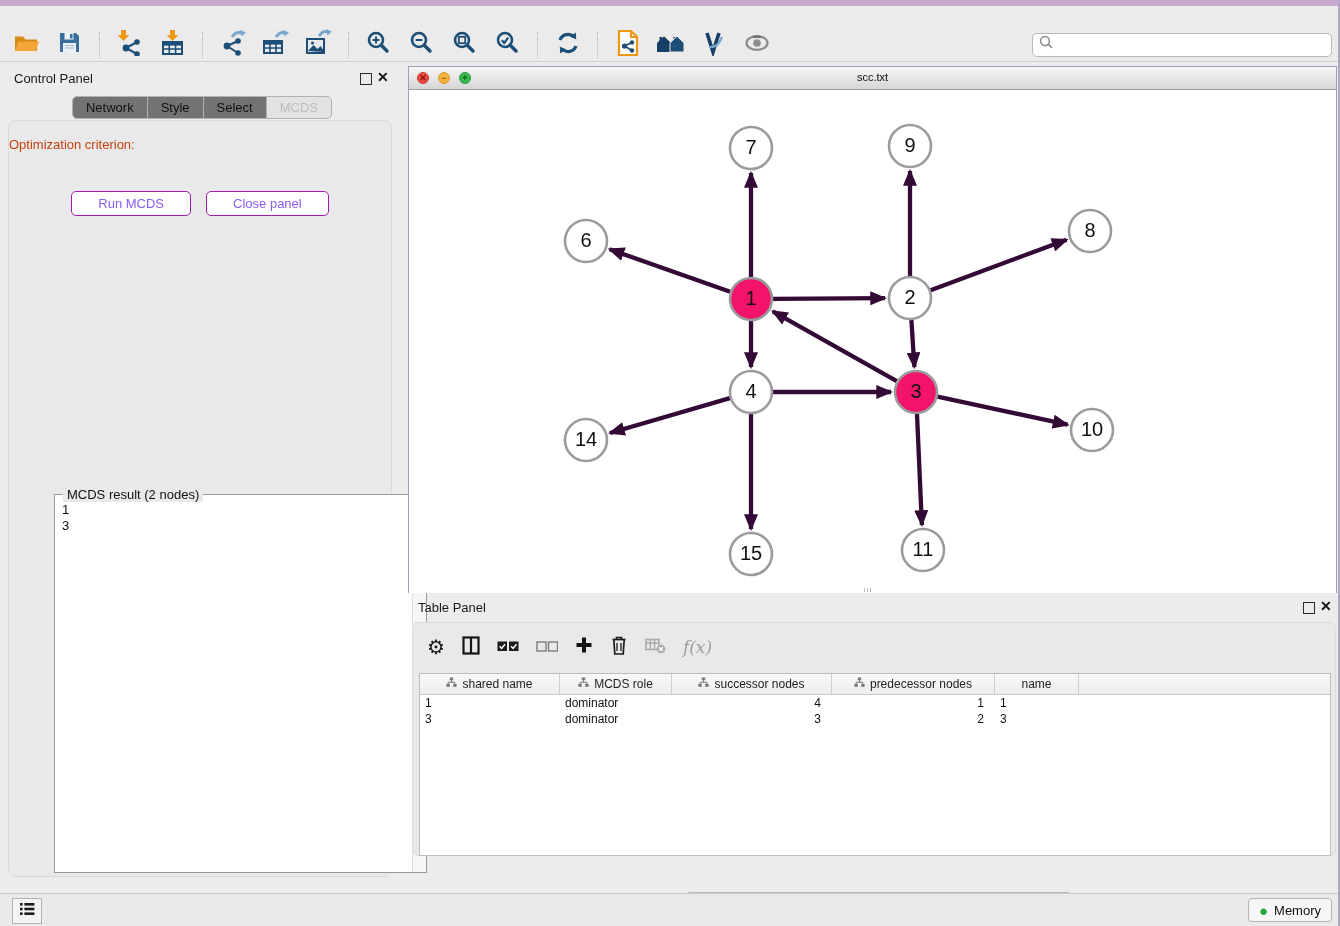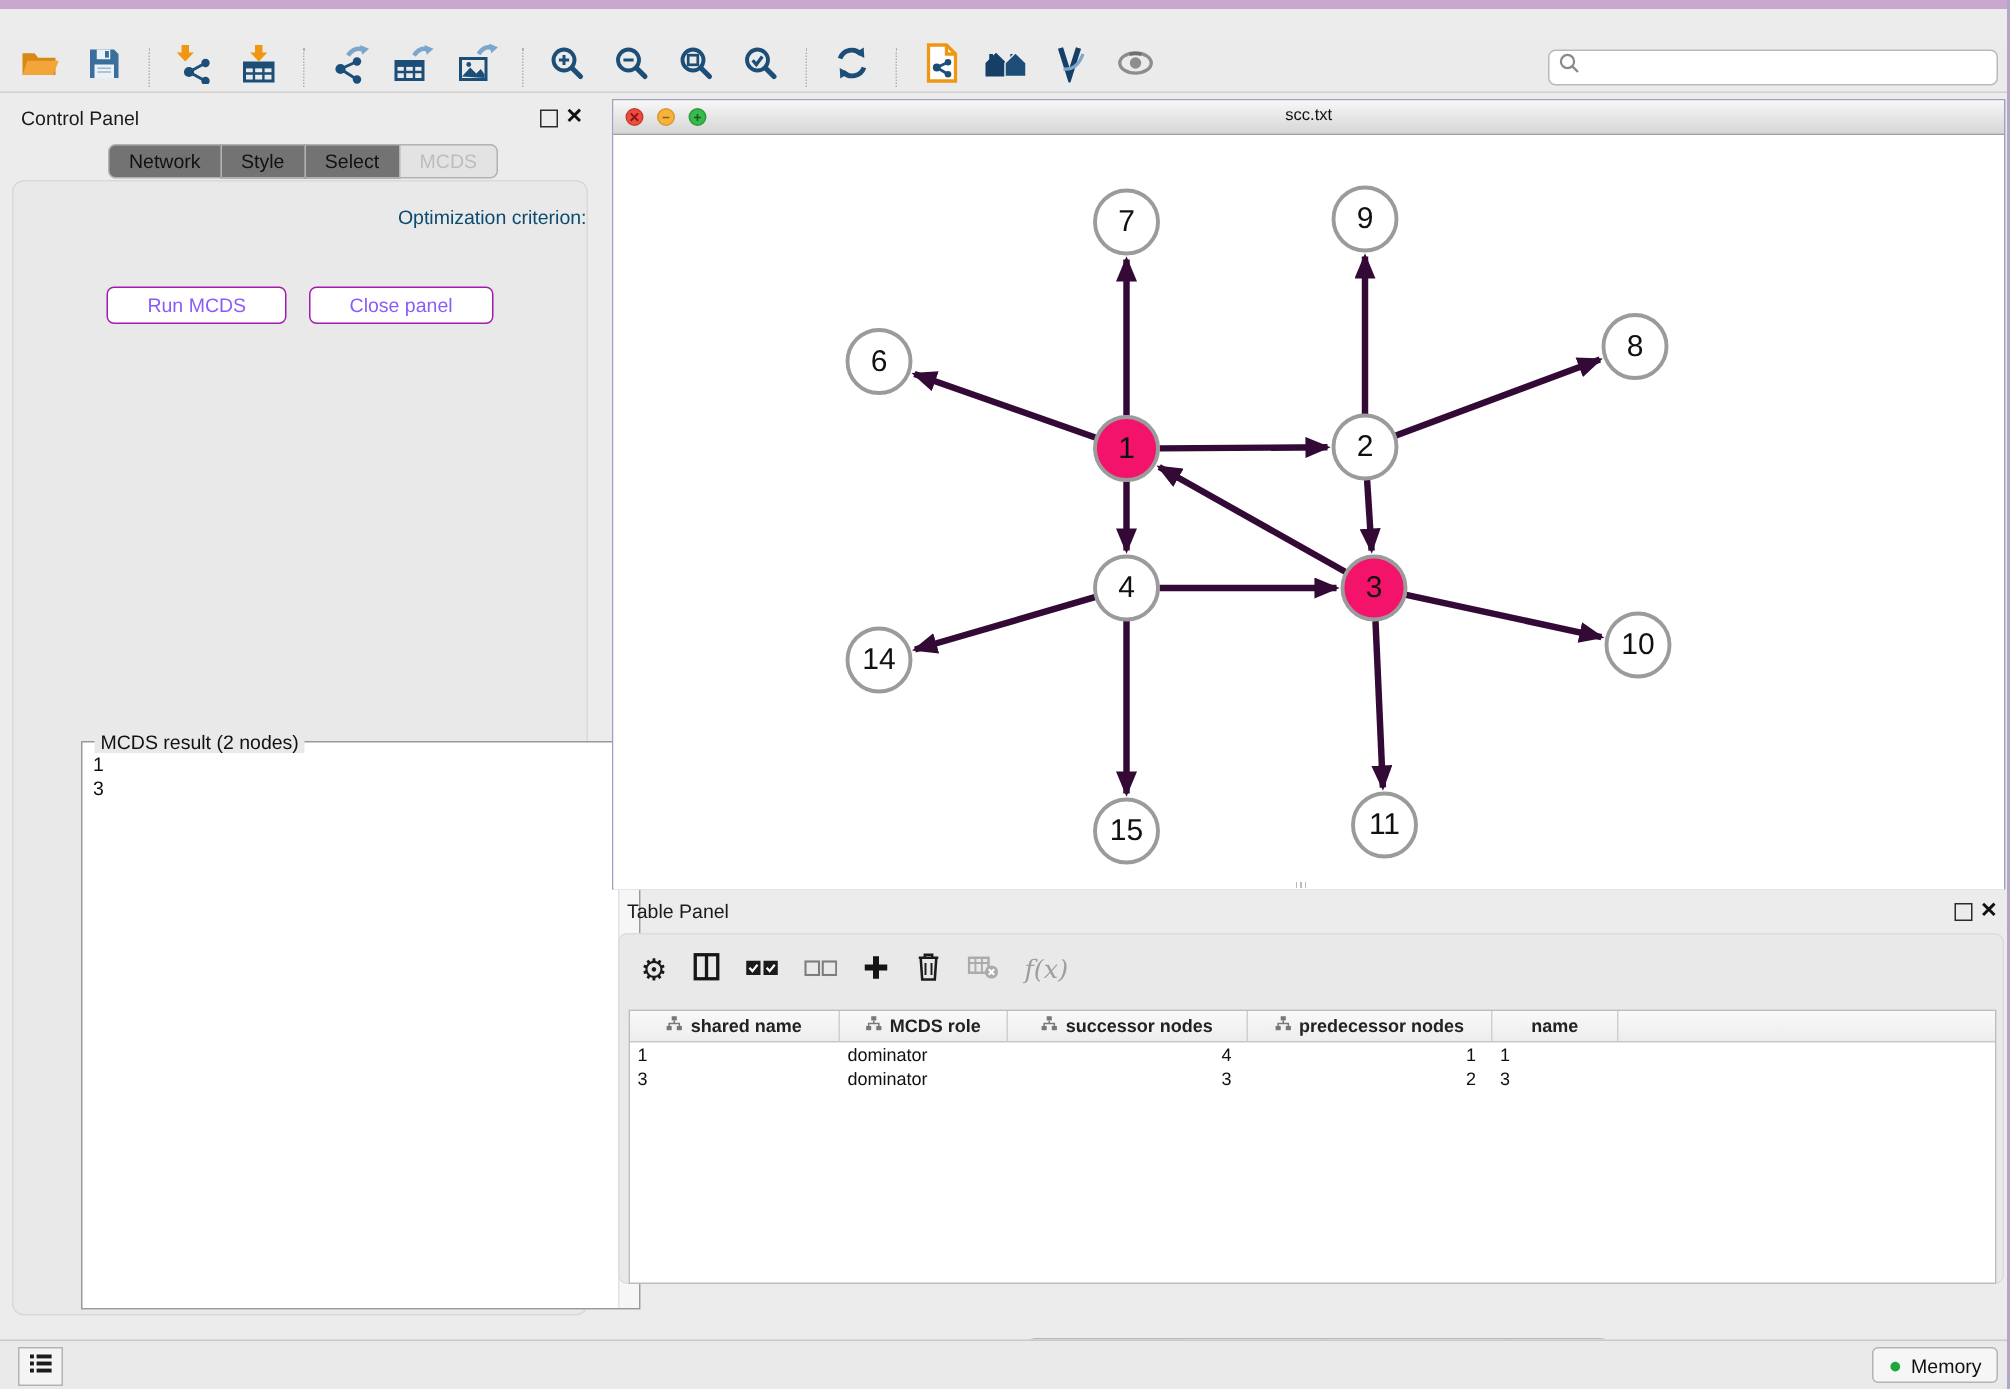--- a/index.html
+++ b/index.html
@@ -27,21 +27,21 @@
   .panel-float{position:absolute;width:10px;height:10px;border:1.5px solid #2b2b2b;top:11px;}
   .panel-close{position:absolute;top:7px;font-size:14px;font-weight:bold;color:#111;line-height:16px;}
   #cp-tabs{position:absolute;left:0;top:34px;width:405px;display:flex;justify-content:center;}
   .cp-tab{height:21px;padding:0 13px;font-size:13px;display:flex;align-items:center;background:#737373;
           border:1px solid #b2b2b2;margin-left:-1px;color:#111;}
   .cp-tab:first-child{border-radius:5px 0 0 5px;}
   .cp-tab:last-child{border-radius:0 5px 5px 0;}
   .cp-tab.sel{background:#e3e3e3;color:#bdbdbd;}
   #cp-content{position:absolute;left:8px;top:58px;width:384px;height:757px;background:#e9e9e9;
               border:1px solid #d9d9d9;border-radius:8px;box-sizing:border-box;}
-  #opt-label{position:absolute;left:0;top:16px;width:100%;text-align:right;font-size:13px;color:#0c4a6e;}
+  #opt-label{position:absolute;left:0;top:16px;width:100%;text-align:left;font-size:13px;color:#c2410c;}
   #opt-dropdown{position:absolute;left:37px;top:37px;width:308px;height:24px;background:#fff;
                 border:1px solid #ababab;border-radius:4px;box-sizing:border-box;
                 font-size:13px;line-height:22px;padding-left:10px;}
   #dd-arrows{position:absolute;right:6px;top:4px;}
   #cp-buttons{position:absolute;left:0;top:70px;width:100%;display:flex;justify-content:center;gap:15px;}
   .cbtn{height:23px;padding:0 26px;font-size:13px;background:#fff;border:1px solid #a21caf;
         border-radius:5px;display:flex;align-items:center;color:#8b5cf6;}
   #result-box{position:absolute;left:5px;top:373px;width:371px;height:377px;background:#fff;
               border:1px solid #9a9a9a;margin-left:40px;}
   #result-legend{position:absolute;left:8px;top:-8px;background:#e9e9e9;padding:0 4px;font-size:13px;color:#111;}
@@ -65,21 +65,21 @@
   
   #table-panel{left:408px;top:595px;width:932px;height:298px;}
   #tp-content{position:absolute;left:4px;top:27px;width:924px;height:234px;background:#e9e9e9;
               border:1px solid #dcdcdc;border-radius:6px;box-sizing:border-box;}
   #tp-toolbar{position:absolute;left:14px;top:6px;height:36px;display:flex;align-items:center;gap:17px;}
   .tp-icon{display:flex;align-items:center;justify-content:center;}
   #gear-glyph{font-size:20px;color:#1a1a1a;line-height:20px;}
   #fx-label{font-family:"DejaVu Serif",serif;font-style:italic;font-size:17px;color:#9d9d9d;}
   #tp-table{position:absolute;left:6px;top:50px;width:910px;height:181px;background:#fff;
             border:1px solid #bdbdbd;overflow:hidden;}
-  #th-row{display:flex;height:20px;background:linear-gradient(#f9f9f9,#ededed);border-bottom:1px solid #c9c9c9;font-weight:bold;}
+  #th-row{display:flex;height:20px;background:linear-gradient(#f9f9f9,#ededed);border-bottom:1px solid #c9c9c9;}
   .th{display:flex;align-items:center;justify-content:center;gap:5px;font-size:12px;color:#222;
       border-right:1px solid #cfcfcf;box-sizing:border-box;}
   .tr{display:flex;height:16px;}
   .td{font-size:12px;color:#111;box-sizing:border-box;padding:1px 5px 0 5px;overflow:hidden;}
   .td.r{text-align:right;padding-right:11px;}
   #bottom-tabs{position:absolute;left:0;top:269px;width:932px;display:flex;justify-content:center;}
   .btab{height:22px;padding:0 15px;font-size:13px;font-weight:bold;background:#fff;color:#111;
         border:1px solid #b9b9b9;margin-left:-1px;display:flex;align-items:center;}
   .btab:first-child{border-radius:6px 0 0 6px;}
   .btab:last-child{border-radius:0 6px 6px 0;}

